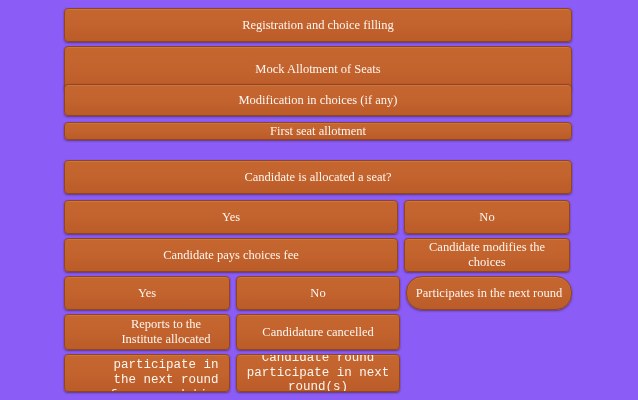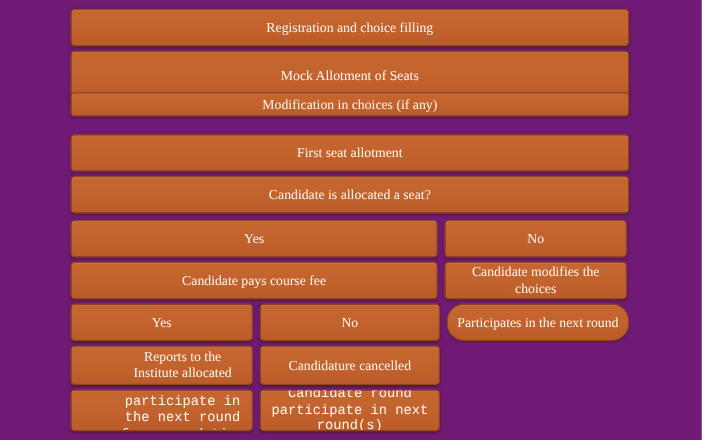--- a/index.html
+++ b/index.html
@@ -12,21 +12,21 @@
     height: 400px;
     background: #f0f0f0;
     font-family: "Liberation Serif", "DejaVu Serif", serif;
     overflow: hidden;
   }
 
   #flowchart {
     position: relative;
     width: 638px;
     height: 400px;
-    background: #701a75;
+    background: #8b5cf6;
     box-sizing: border-box;
   }
 
   .row {
     position: absolute;
     left: 64px;
     right: 66px;
     display: flex;
     gap: 6px;
   }
@@ -52,22 +52,22 @@
   }
 
   .node .label {
     display: block;
     width: 100%;
   }
 
   
   .r1 { top: 8px;   height: 34px; }
   .r2 { top: 46px;  height: 46px; }
-  .r3 { top: 84px;  height: 22px; }
-  .r4 { top: 122px; height: 34px; }
+  .r3 { top: 84px;  height: 32px; }
+  .r4 { top: 122px; height: 18px; }
   .r5 { top: 160px; height: 34px; border-radius: 13px; }
   .r6 { top: 200px; height: 34px; }
   .r7 { top: 238px; height: 34px; }
   .r8 { top: 276px; height: 34px; }
   .r9 { top: 314px; height: 36px; }
   .r10{ top: 354px; height: 38px; font-family: Liberation Mono, monospace; }
 
   
   .full  { flex: 1 1 auto; }
   .colA  { flex: 0 0 334px; }   
@@ -118,21 +118,21 @@
     <div class="node colA">
       <span class="label">Yes</span>
     </div>
     <div class="node colB">
       <span class="label">No</span>
     </div>
   </div>
 
   <div class="row r7">
     <div class="node colA">
-      <span class="label">Candidate pays course fee</span>
+      <span class="label">Candidate pays choices fee</span>
     </div>
     <div class="node colB">
       <span class="label">Candidate modifies the choices</span>
     </div>
   </div>
 
   <div class="row r8">
     <div class="node c3a">
       <span class="label">Yes</span>
     </div>

